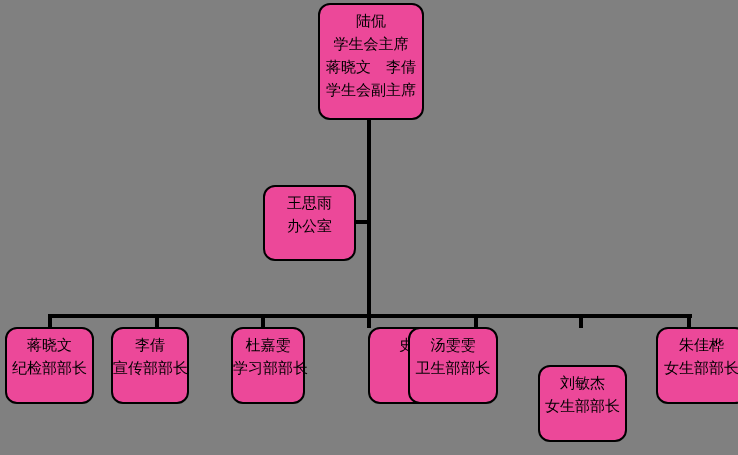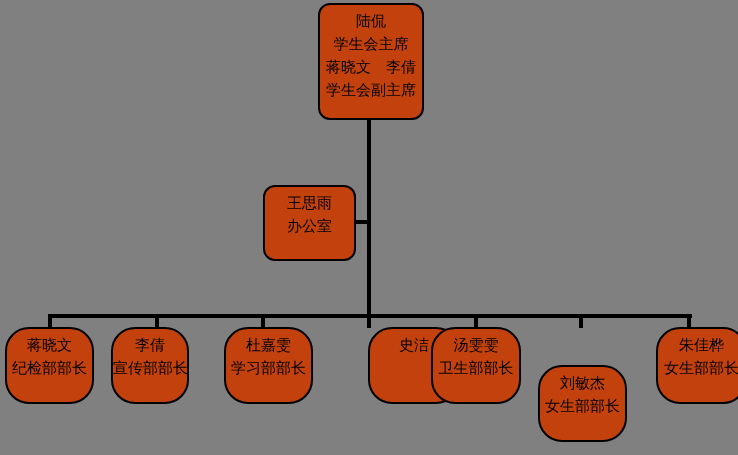--- a/index.html
+++ b/index.html
@@ -6,43 +6,43 @@
   .canvas {
     position: relative;
     width: 738px;
     height: 455px;
     background: #808080;
     overflow: hidden;
     font-family: "Liberation Sans", sans-serif;
   }
   .node {
     position: absolute;
-    background: #c2410c;
+    background: #ec4899;
     border: 2px solid #000;
     border-radius: 12px;
     box-sizing: border-box;
     text-align: center;
     color: #000;
     font-size: 15px;
     line-height: 23px;
     padding-top: 4px;
     cursor: default;
   }
   .node-line { white-space: pre; }
   .conn { position: absolute; background: #000; }
 
   
   .n-root      { left: 318px; top: 3px;   width: 106px; height: 117px; }
   .n-office    { left: 263px; top: 185px; width: 93px;  height: 76px;  }
-  .n-dept      { top: 327px; height: 77px; border-radius: 24px; }
+  .n-dept      { top: 327px; height: 77px; }
   .d0 { left: 5px;   width: 89px; }
   .d1 { left: 111px; width: 78px; }
-  .d2 { left: 224px; width: 89px; }
+  .d2 { left: 231px; width: 74px; }
   .d3 { left: 324px; width: 92px; margin-left: 44px; }
-  .d4 { left: 431px; width: 90px; }
+  .d4 { left: 408px; width: 90px; }
   .d5 { left: 538px; width: 89px; margin-top: 38px; }
   .d6 { left: 644px; width: 91px; margin-left: 12px; }
 
   
   .c-root-v   { left: 367px; top: 120px; width: 4px;   height: 196px; }
   .c-office-h { left: 356px; top: 220px; width: 13px;  height: 4px;   }
   .c-bus-h    { left: 48px;  top: 314px; width: 644px; height: 4px;   }
   .c-stub     { top: 316px; width: 4px; height: 12px; }
   .s0 { left: 48px;  }
   .s1 { left: 155px; }

